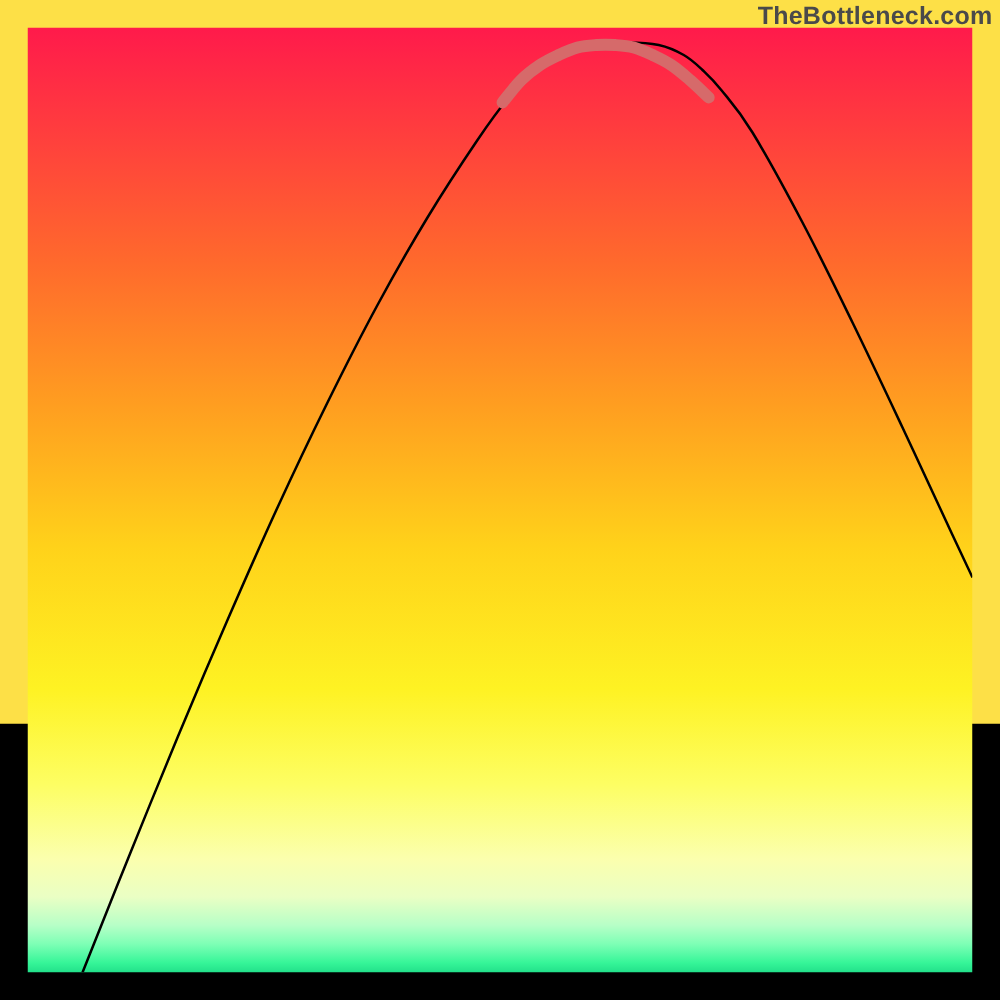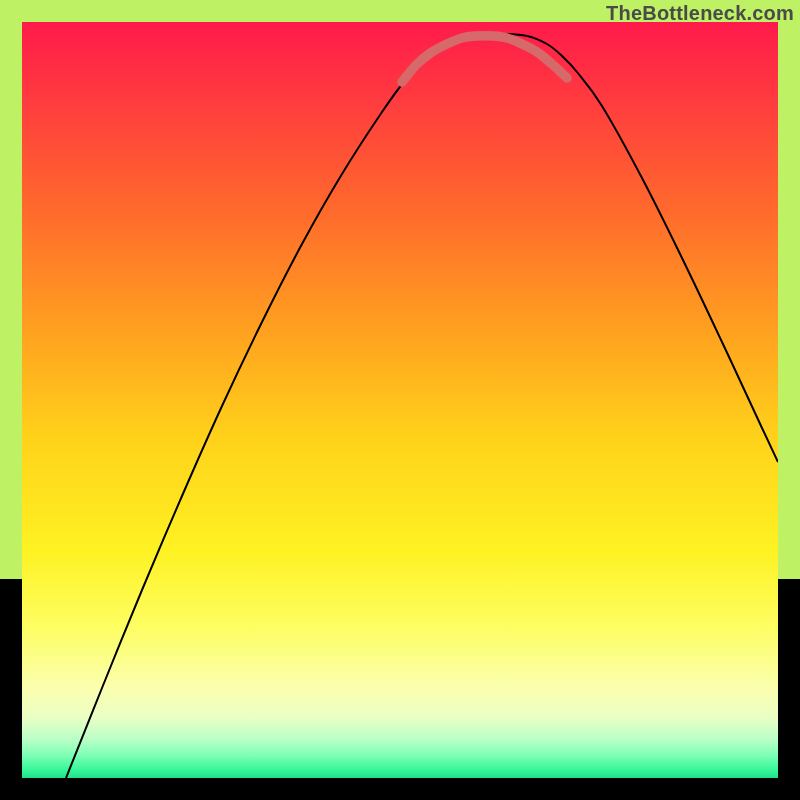--- a/index.html
+++ b/index.html
@@ -9,21 +9,21 @@
     height: 800px;
     background: #000;
     overflow: hidden;
   }
   .frame {
     position: absolute;
     left: 0;
     top: 0;
     width: 800px;
     height: 579px;
-    background: #bef264;
+    background: #fde047;
   }
   .plot-area {
     position: absolute;
     left: 22px;
     top: 22px;
     width: 756px;
     height: 756px;
     overflow: hidden;
   }
   .gradient {

